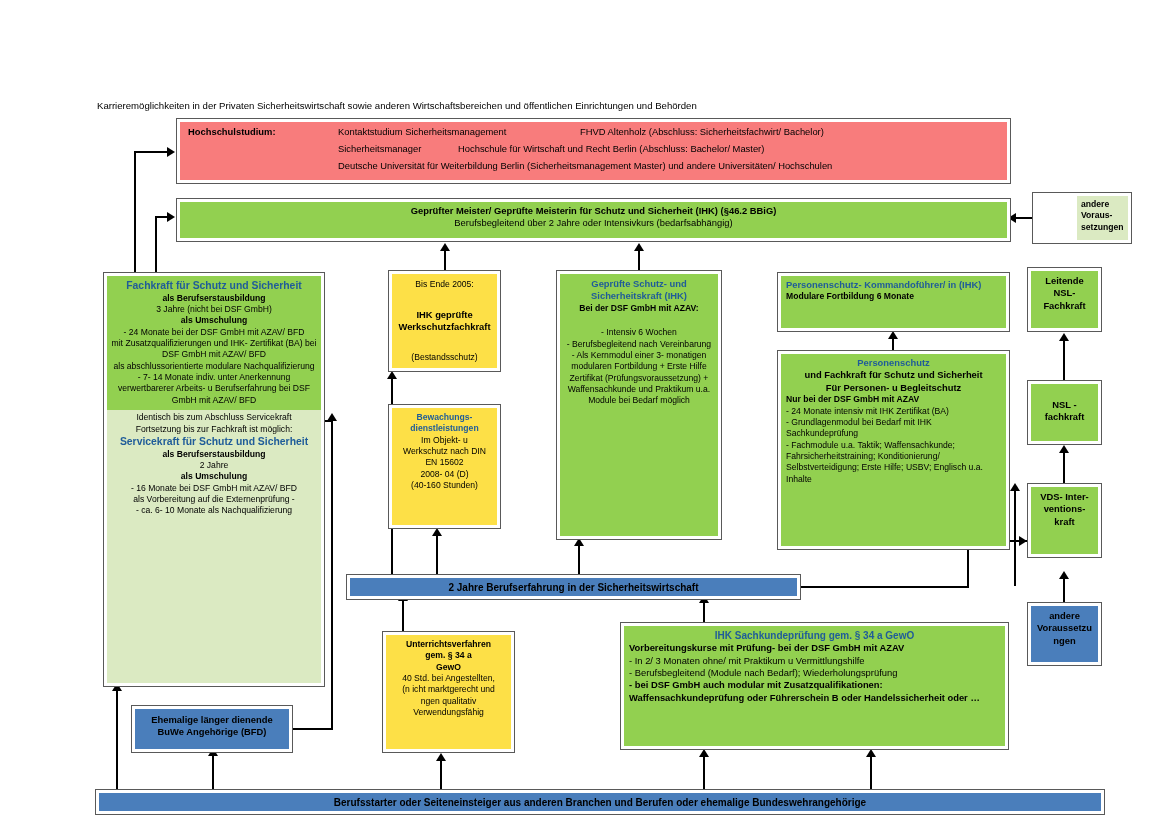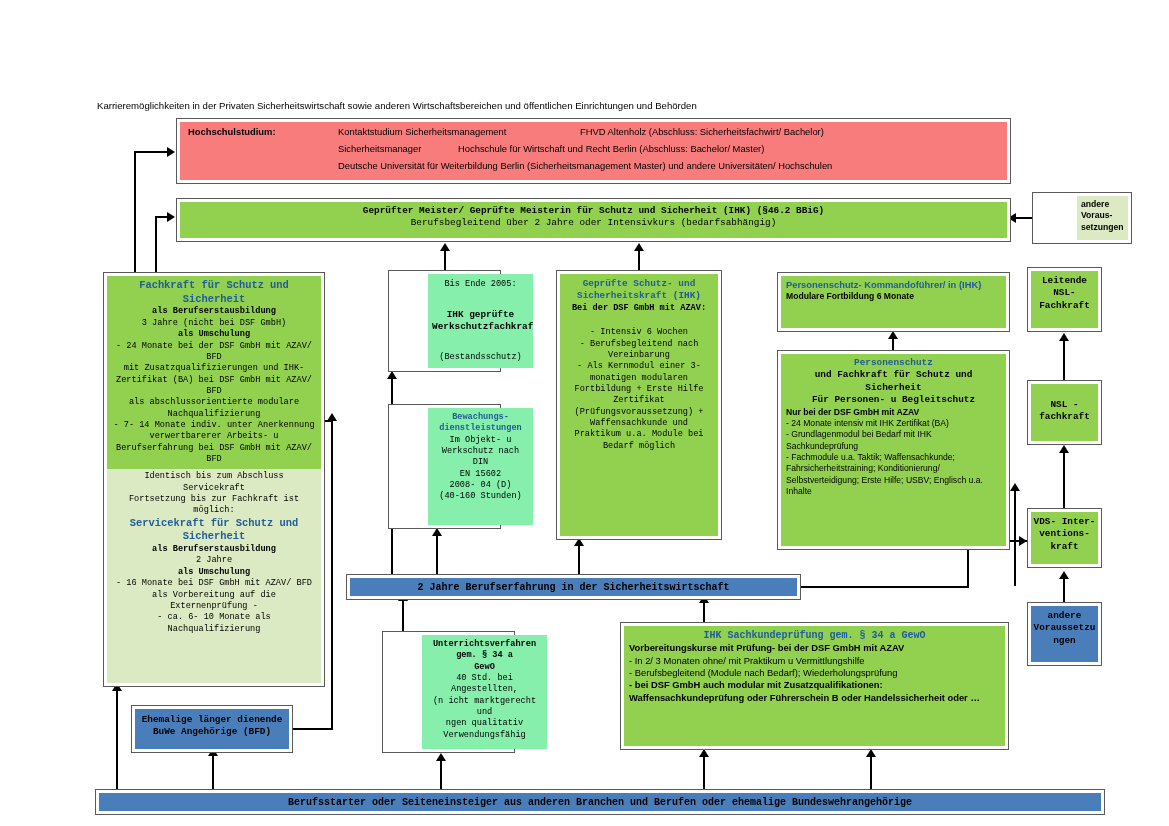--- a/index.html
+++ b/index.html
@@ -21,24 +21,24 @@
     border:1px solid #808080;
     padding:3px;
   }
   .frame.thick { border:1px solid #595959; }
   .fill { width:100%; height:100%; overflow:hidden; }
 
   
   .red   { background:#f87c7c; }
   .green { background:#92d050; }
   .paleg { background:#dbeac2; }
-  .pink  { background:#86efac;margin-left:36px; }
+  .pink  { background:#fde047; }
   .blue  { background:#4a7ebb; }
 
-  .ctr { text-align:center;font-family:Liberation Mono, monospace; }
+  .ctr { text-align:center; }
   .lft { text-align:left; }
 
   .ln { display:block; line-height:1.32; }
   .b  { font-weight:bold; }
   .hd { font-weight:bold; color:#1f5c99; }
   .f8  { font-size:8.6px; }
   .f9  { font-size:9.4px; }
   .f10 { font-size:10px; }
 
   
@@ -61,21 +61,21 @@
   #box-meister     { left:176px; top:198px;  width:835px; height:44px; }
   #box-andere-vor  { left:1032px;top:192px;  width:100px; height:52px;padding-left:44px; }
   #box-fachkraft   { left:103px; top:272px;  width:222px; height:415px; }
   #box-bisende     { left:388px; top:270px;  width:113px; height:102px; }
   #box-bewachung   { left:388px; top:404px;  width:113px; height:125px; }
   #box-gepruefte   { left:556px; top:270px;  width:166px; height:270px; }
   #box-pskdf       { left:777px; top:272px;  width:233px; height:60px; }
   #box-personen    { left:777px; top:350px;  width:233px; height:200px; }
   #box-leitend     { left:1027px;top:267px;  width:75px;  height:65px; }
   #box-nslfach     { left:1027px;top:380px;  width:75px;  height:65px; }
-  #box-vds         { left:1027px;top:508px;  width:75px;  height:60px; }
+  #box-vds         { left:1027px;top:483px;  width:75px;  height:75px; }
   #box-anderevor2  { left:1027px;top:602px;  width:75px;  height:64px; }
   #box-2jahre      { left:346px; top:574px;  width:455px; height:26px; }
   #box-unterricht  { left:382px; top:631px;  width:133px; height:122px; }
   #box-ihk34a      { left:620px; top:622px;  width:389px; height:128px; }
   #box-ehemalige   { left:131px; top:705px;  width:162px; height:48px; }
   #box-berufsstart { left:95px;  top:789px;  width:1010px;height:26px; }
 </style>
 </head>
 <body>
 

